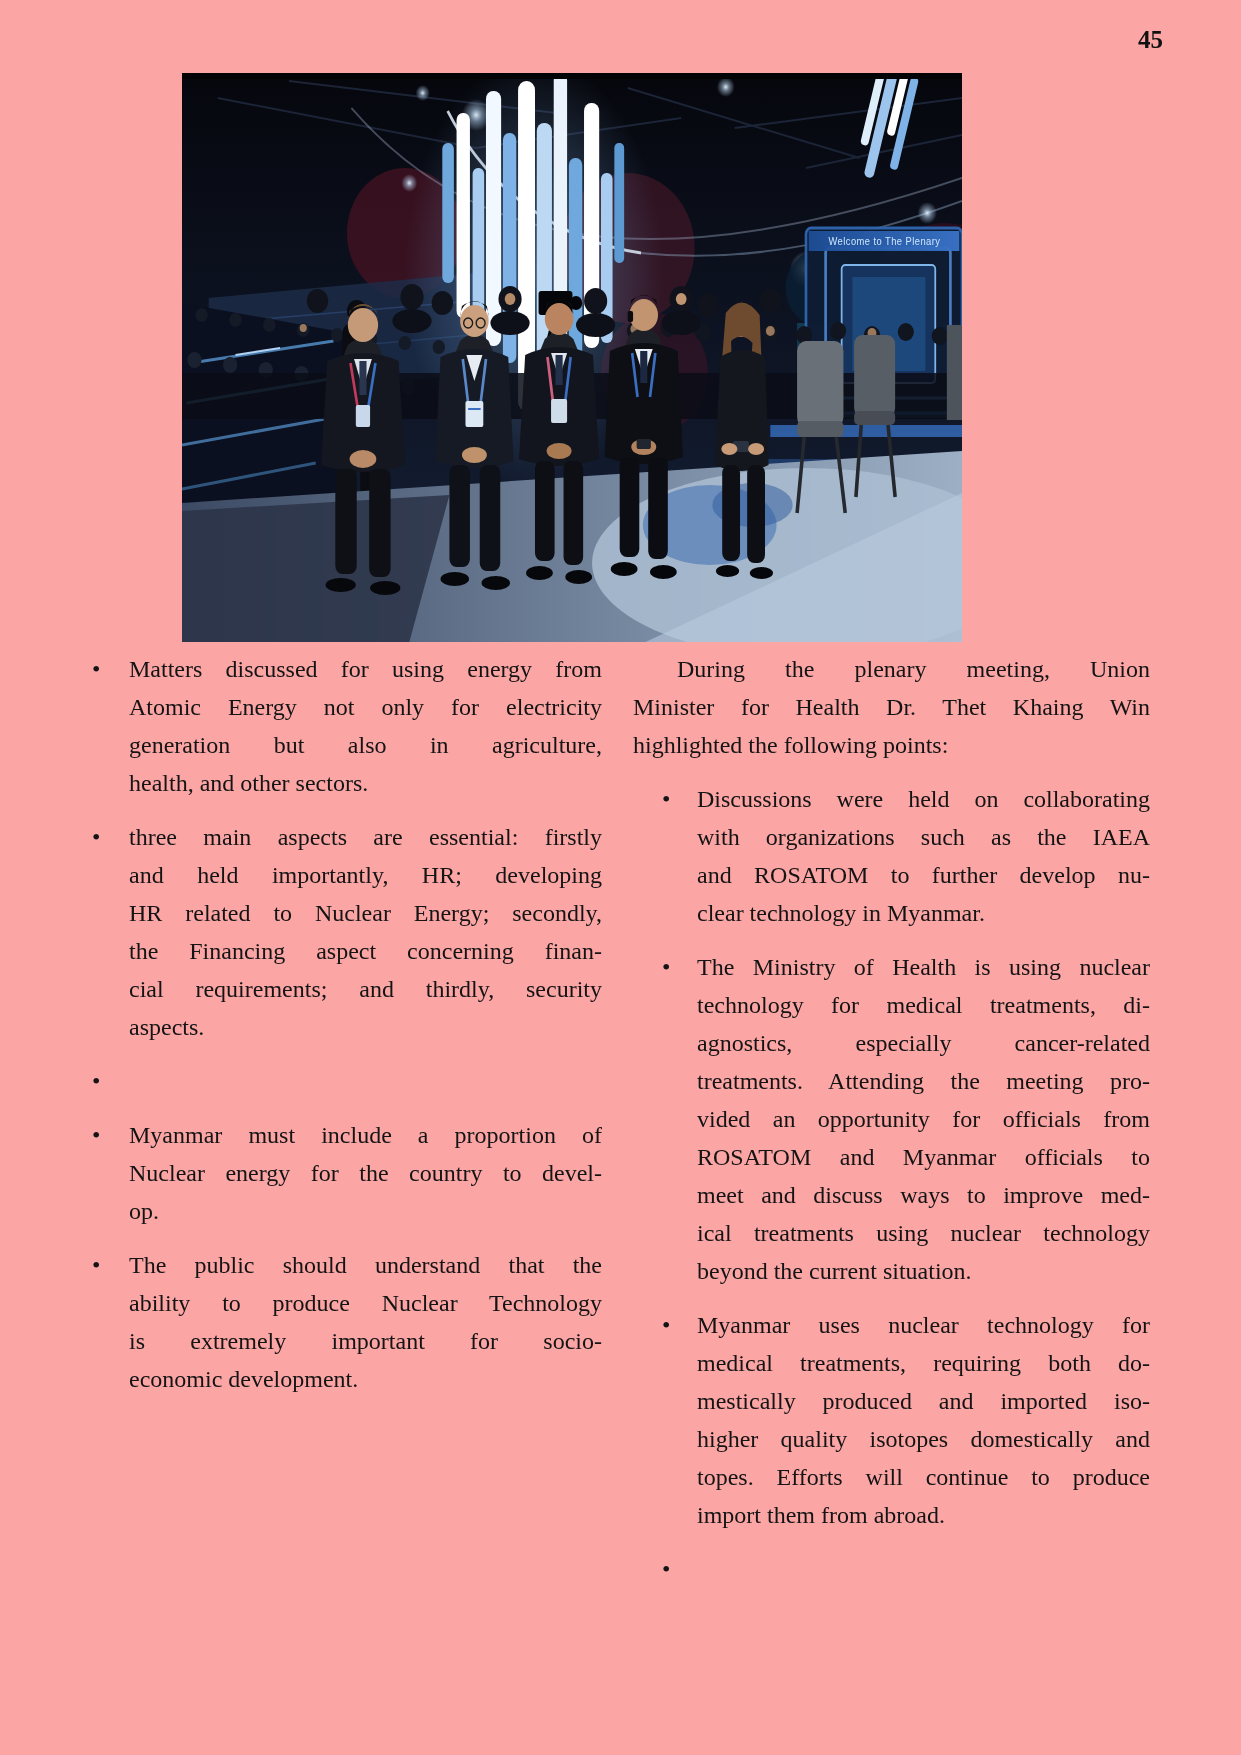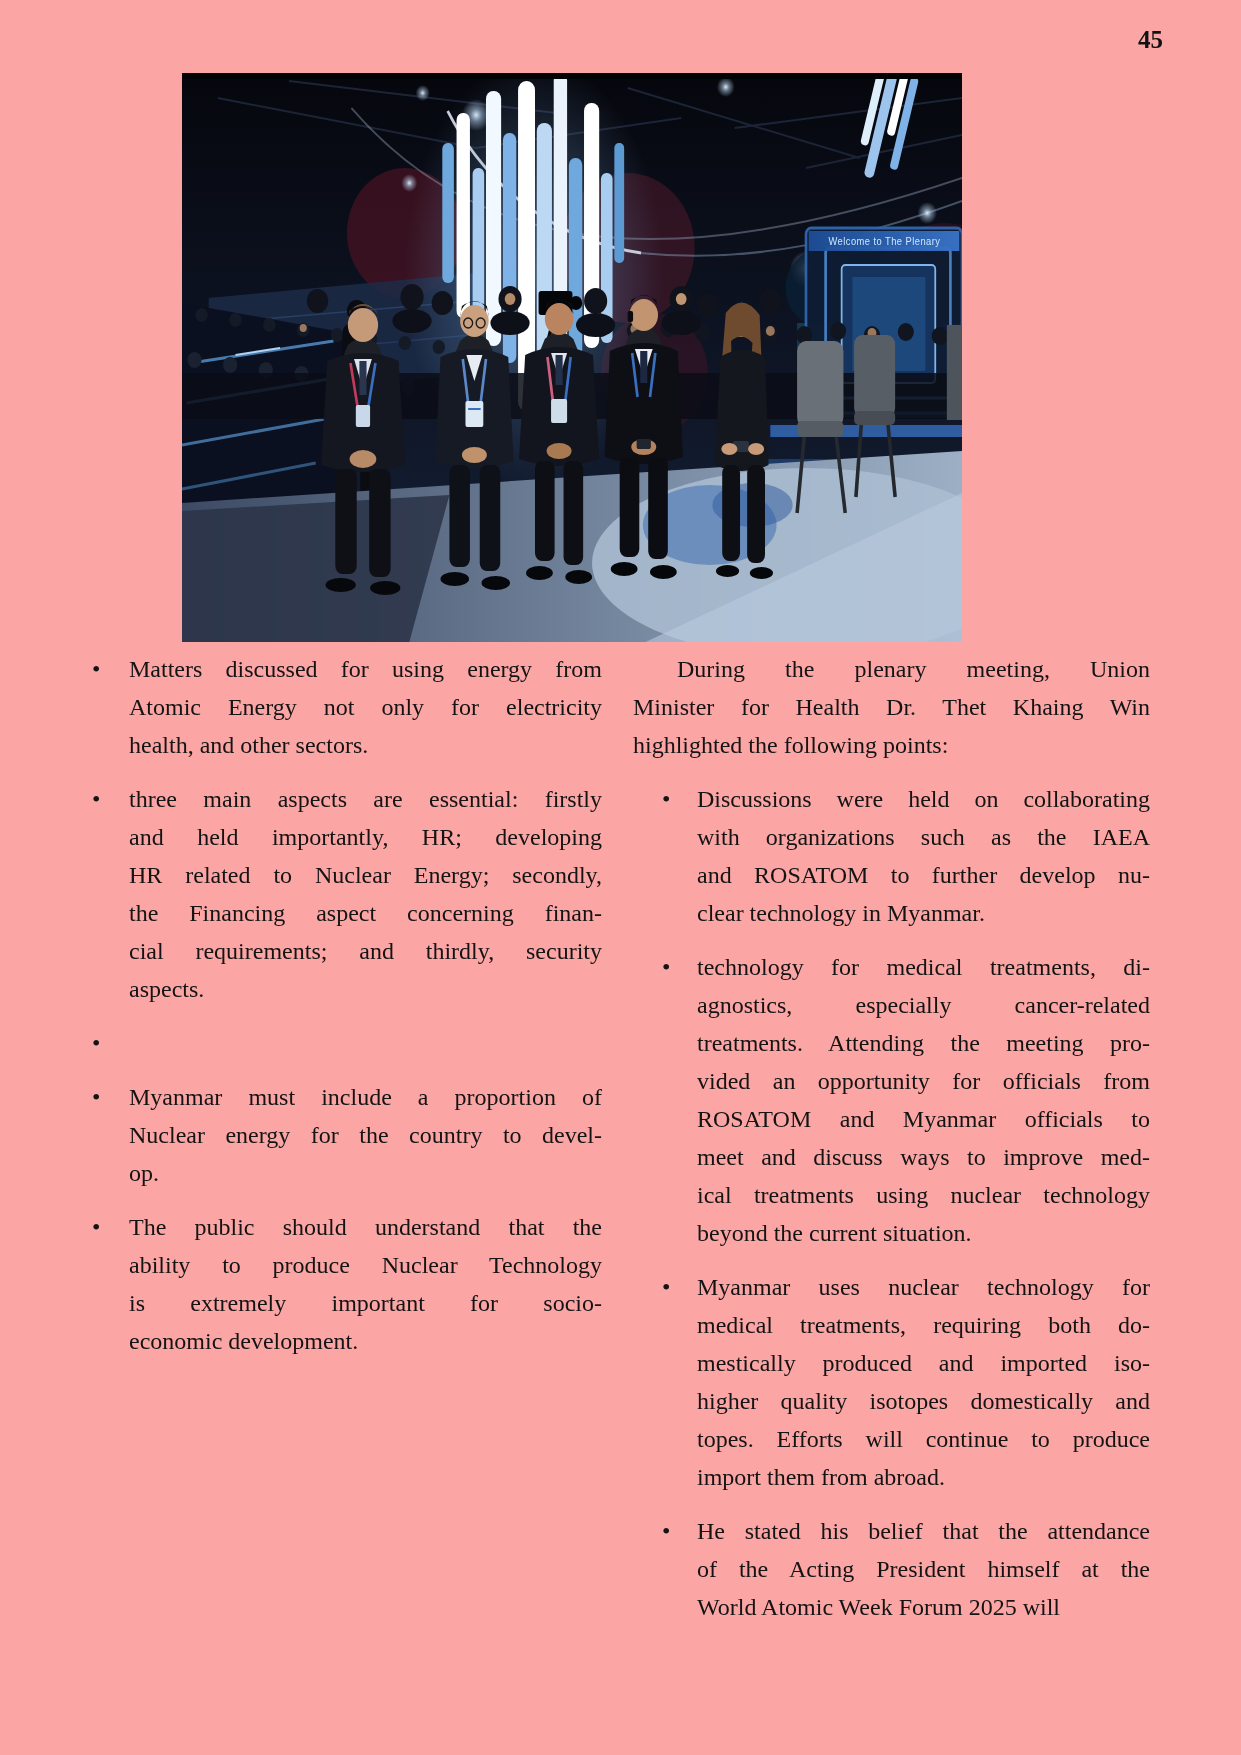--- a/index.html
+++ b/index.html
@@ -368,20 +368,21 @@
       <rect x="0" y="0" width="875" height="6" fill="#020307"></rect>
     </svg>
   </div>
 
   <div class="col col-left" id="left-col">
       <div class="bullet-item">
         <span class="bullet-marker">•</span>
         <div class="bullet-text">
           <div class="tline">Matters discussed for using energy from</div>
           <div class="tline">Atomic Energy not only for electricity</div>
+          <div class="tline">generation but also in agriculture,</div>
           <div class="tline last">health, and other sectors.</div>
         </div>
       </div>
       <div class="bullet-item">
         <span class="bullet-marker">•</span>
         <div class="bullet-text">
           <div class="tline">three main aspects are essential: firstly</div>
           <div class="tline">and held importantly, HR; developing</div>
           <div class="tline">HR related to Nuclear Energy; secondly,</div>
           <div class="tline">the Financing aspect concerning finan-</div>
@@ -422,20 +423,21 @@
         <div class="bullet-text">
           <div class="tline">Discussions were held on collaborating</div>
           <div class="tline">with organizations such as the IAEA</div>
           <div class="tline">and ROSATOM to further develop nu-</div>
           <div class="tline last">clear technology in Myanmar.</div>
         </div>
       </div>
       <div class="bullet-item">
         <span class="bullet-marker">•</span>
         <div class="bullet-text">
+          <div class="tline">The Ministry of Health is using nuclear</div>
           <div class="tline">technology for medical treatments, di-</div>
           <div class="tline">agnostics, especially cancer-related</div>
           <div class="tline">treatments. Attending the meeting pro-</div>
           <div class="tline">vided an opportunity for officials from</div>
           <div class="tline">ROSATOM and Myanmar officials to</div>
           <div class="tline">meet and discuss ways to improve med-</div>
           <div class="tline">ical treatments using nuclear technology</div>
           <div class="tline last">beyond the current situation.</div>
         </div>
       </div>
@@ -445,21 +447,16 @@
           <div class="tline">Myanmar uses nuclear technology for</div>
           <div class="tline">medical treatments, requiring both do-</div>
           <div class="tline">mestically produced and imported iso-</div>
           <div class="tline">higher quality isotopes domestically and</div>
           <div class="tline">topes. Efforts will continue to produce</div>
           <div class="tline last">import them from abroad.</div>
         </div>
       </div>
       <div class="bullet-item">
         <span class="bullet-marker">•</span>
-        <div class="bullet-text">
-          <div class="tline">He stated his belief that the attendance</div>
-          <div class="tline">of the Acting President himself at the</div>
-          <div class="tline last">World Atomic Week Forum 2025 will</div>
-        </div>
       </div>
     </div>
 
 </div>
 
 </body></html>

